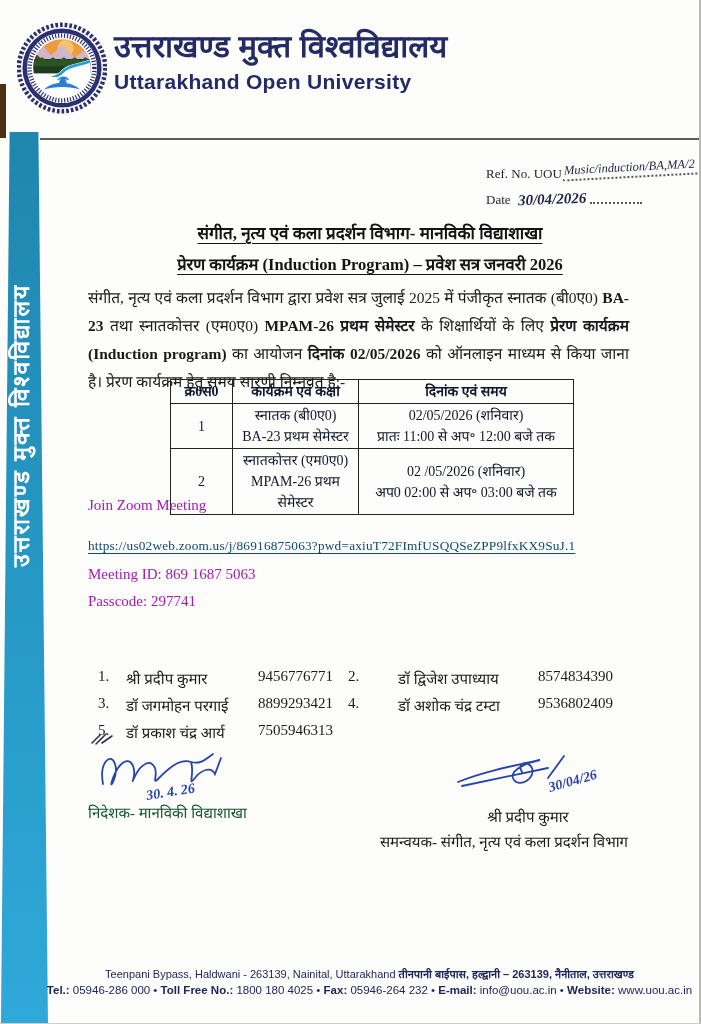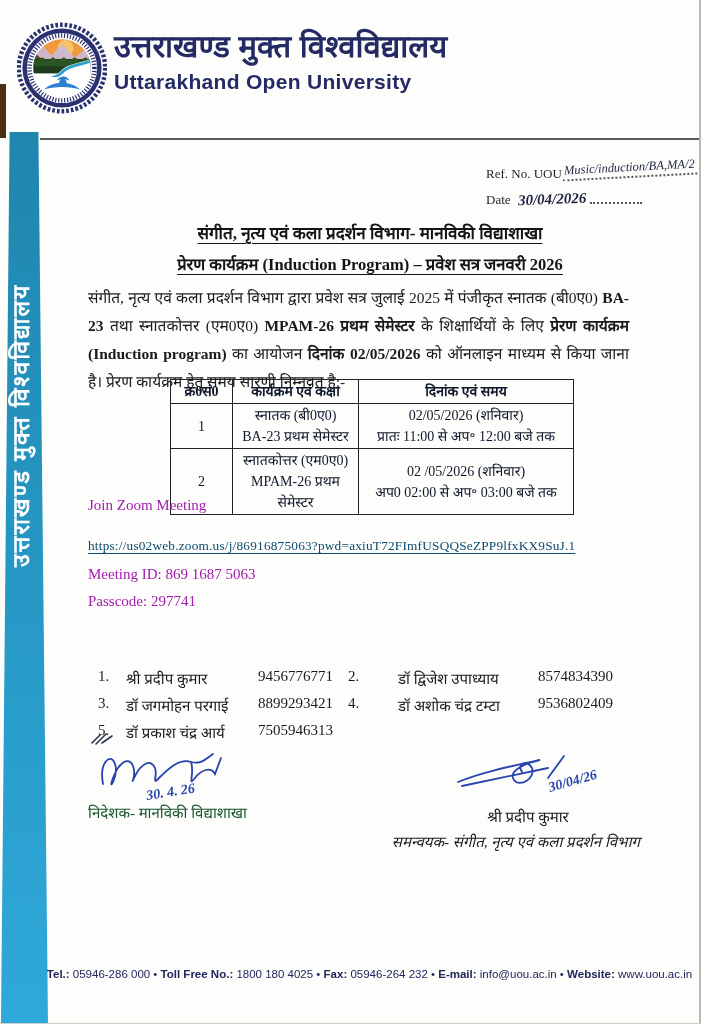--- a/index.html
+++ b/index.html
@@ -76,21 +76,21 @@
     display:grid; grid-template-columns:28px 132px 90px 50px 140px 100px;
     row-gap:7px; font-size:15px; color:#1a1a1a;
   }
   .contacts .ph { font-family:"Liberation Serif", serif; }
   
   .scribble { position:absolute; left:90px; top:731px; }
   .sig-left { position:absolute; left:95px; top:744px; }
   .sig-right { position:absolute; left:452px; top:748px; }
   .sig-label-left { position:absolute; left:88px; top:802px; font-size:15px; color:#14532d; }
   .sig-name-right { position:absolute; left:448px; width:160px; top:806px; text-align:center; font-size:15px; color:#1a1a1a; }
-  .sig-title-right { position:absolute; left:368px; width:272px; top:831px; text-align:right; font-size:15px; color:#1a1a1a;font-style:italic; }
+  .sig-title-right { position:absolute; left:368px; width:272px; top:831px; text-align:center; font-size:15px; color:#1a1a1a; }
   
   .footer { position:absolute; left:44px; right:4px; top:966px; text-align:center; color:#20265c; font-family:"Liberation Sans", sans-serif; }
   .f1 { font-size:11px; line-height:16px; }
   .f2 { font-size:11.5px; line-height:17px; }
   .fb { font-weight:bold; }
 </style>
 </head>
 <body>
 
 <div class="page">
@@ -213,16 +213,17 @@
 
   <svg class="sig-right" width="180" height="58">
     <path d="M6 34 C30 24 60 18 88 12 C70 16 56 24 62 32 C68 40 84 30 80 20 C76 12 64 14 70 24 M10 38 L96 20" fill="none" stroke="#2743ae" stroke-width="1.8" stroke-linecap="round"></path>
     <path d="M96 30 L112 8" fill="none" stroke="#2743ae" stroke-width="1.8" stroke-linecap="round"></path>
     <text x="98" y="44" transform="rotate(-16 98 44)" fill="#2743ae" font-family="Liberation Serif, serif" font-style="italic" font-size="14" font-weight="bold">30/04/26</text>
   </svg>
   <div class="sig-name-right">श्री प्रदीप कुमार</div>
   <div class="sig-title-right">समन्वयक- संगीत, नृत्य एवं कला प्रदर्शन विभाग</div>
 
   <div class="footer">
+    <div class="f1"><span>Teenpani Bypass, Haldwani - 263139, Nainital, Uttarakhand </span><span class="fb">तीनपानी बाईपास, हल्द्वानी – 263139, नैनीताल, उत्तराखण्ड</span></div>
     <div class="f2"><span class="fb">Tel.: </span><span>05946-286 000 • </span><span class="fb">Toll Free No.: </span><span>1800 180 4025 • </span><span class="fb">Fax: </span><span>05946-264 232 • </span><span class="fb">E-mail: </span><span>info@uou.ac.in • </span><span class="fb">Website: </span><span>www.uou.ac.in</span></div>
   </div>
 
 </div>
 
 </body></html>

